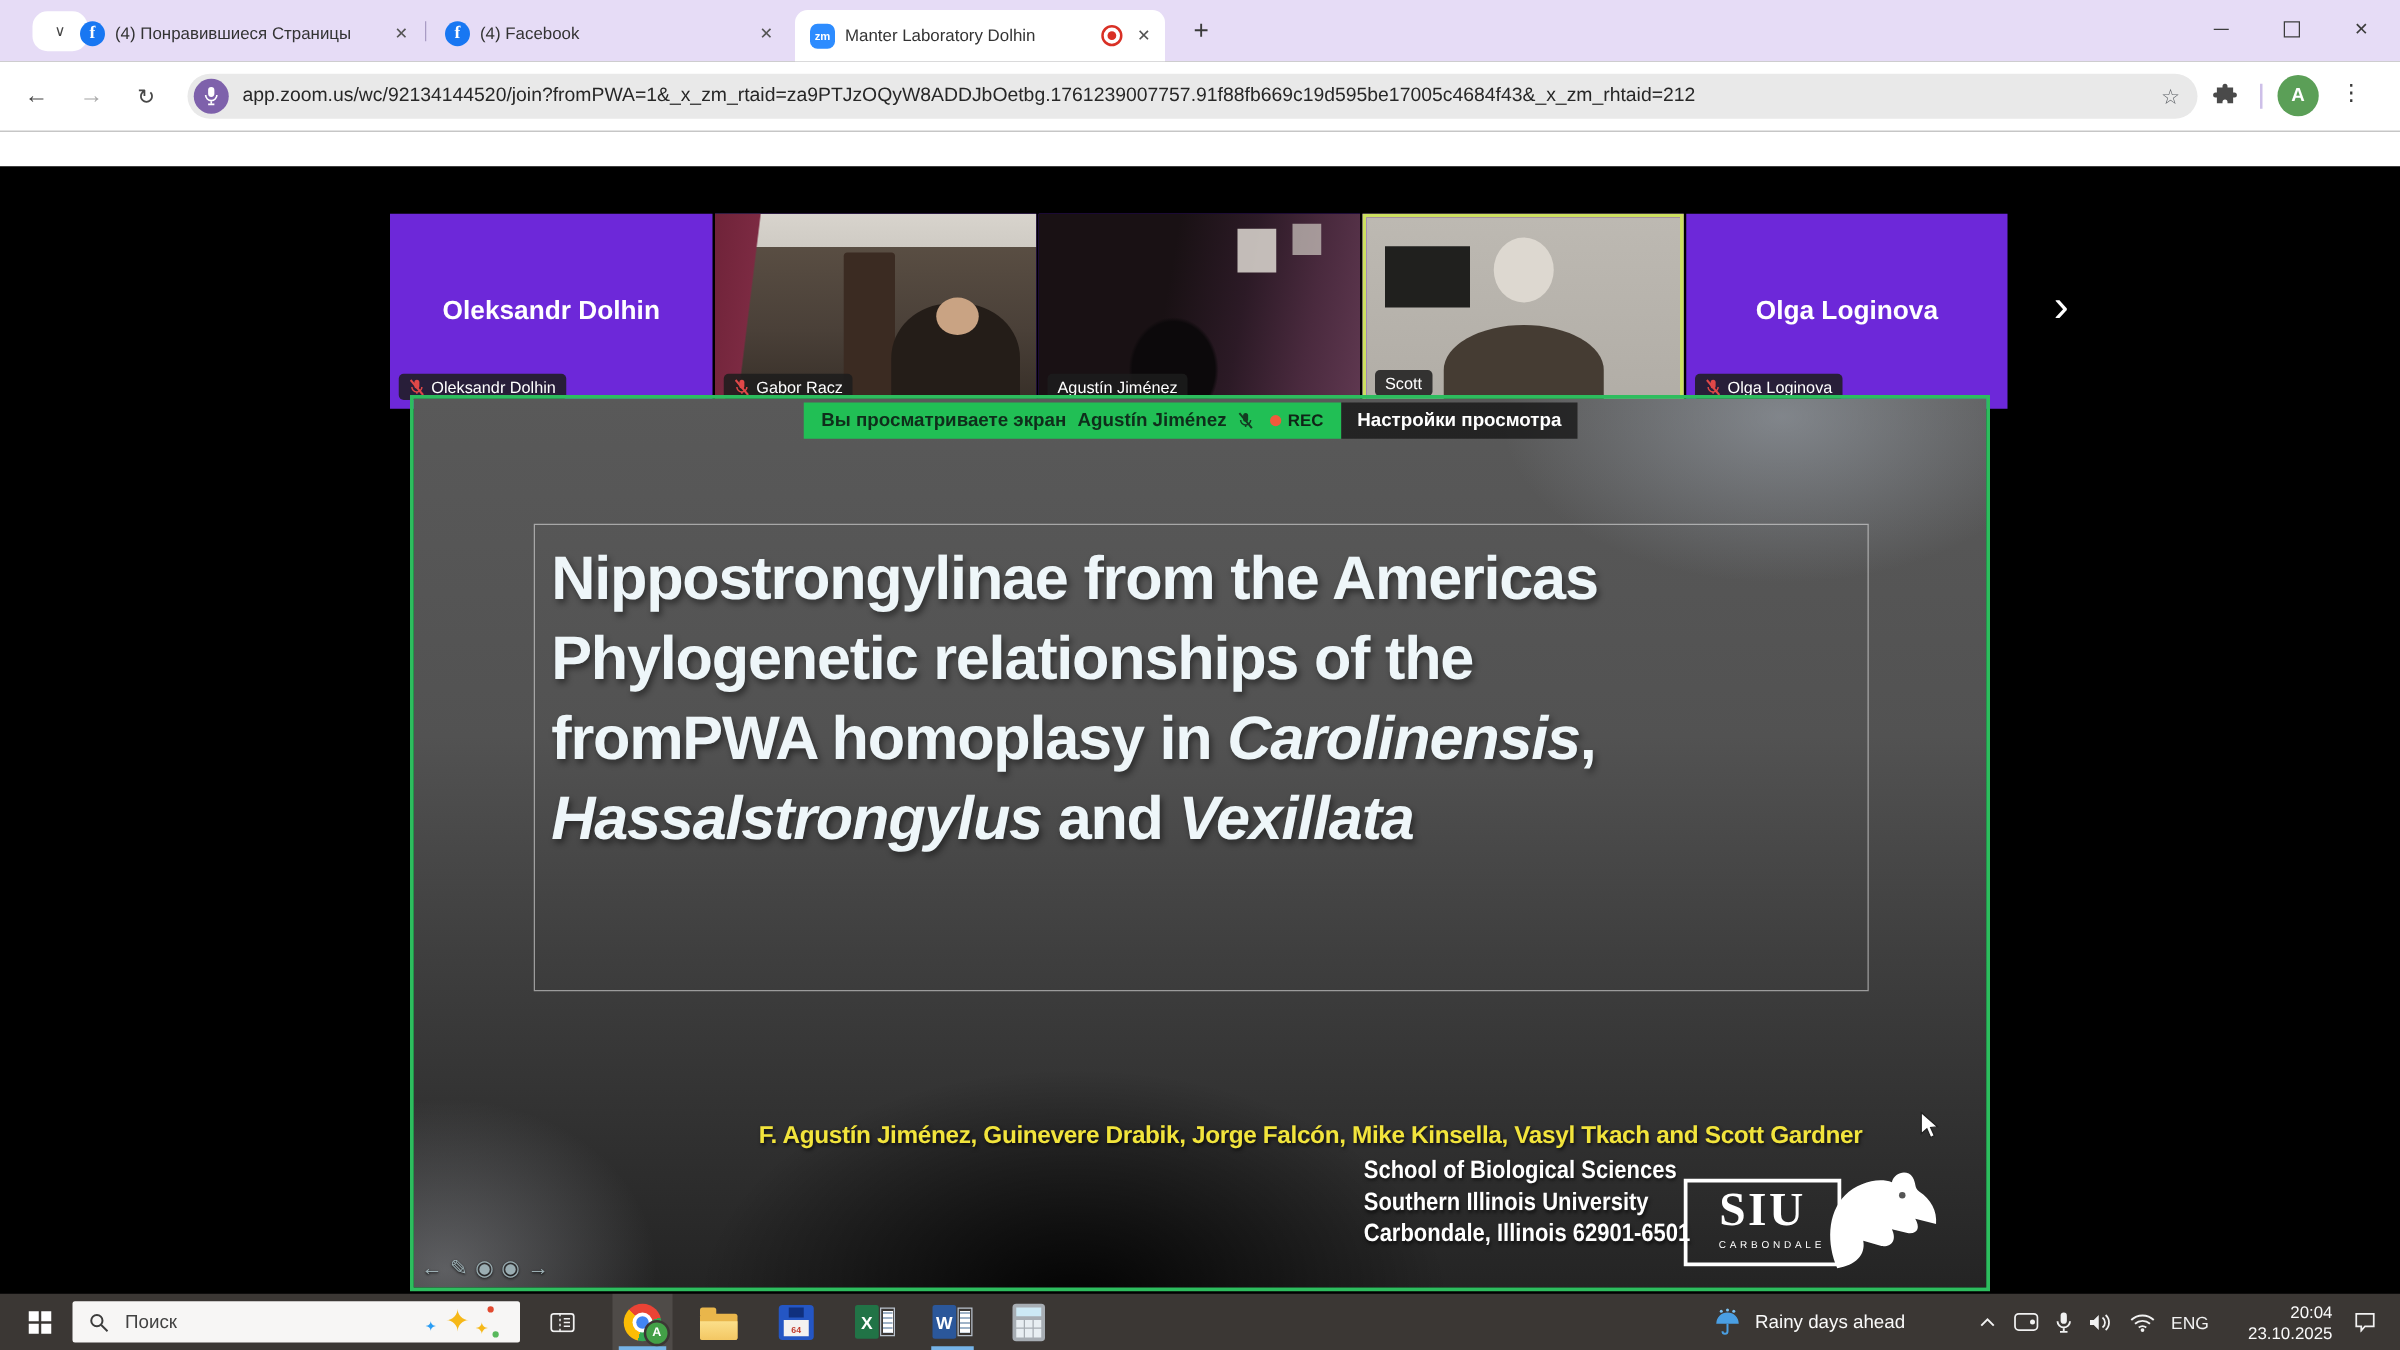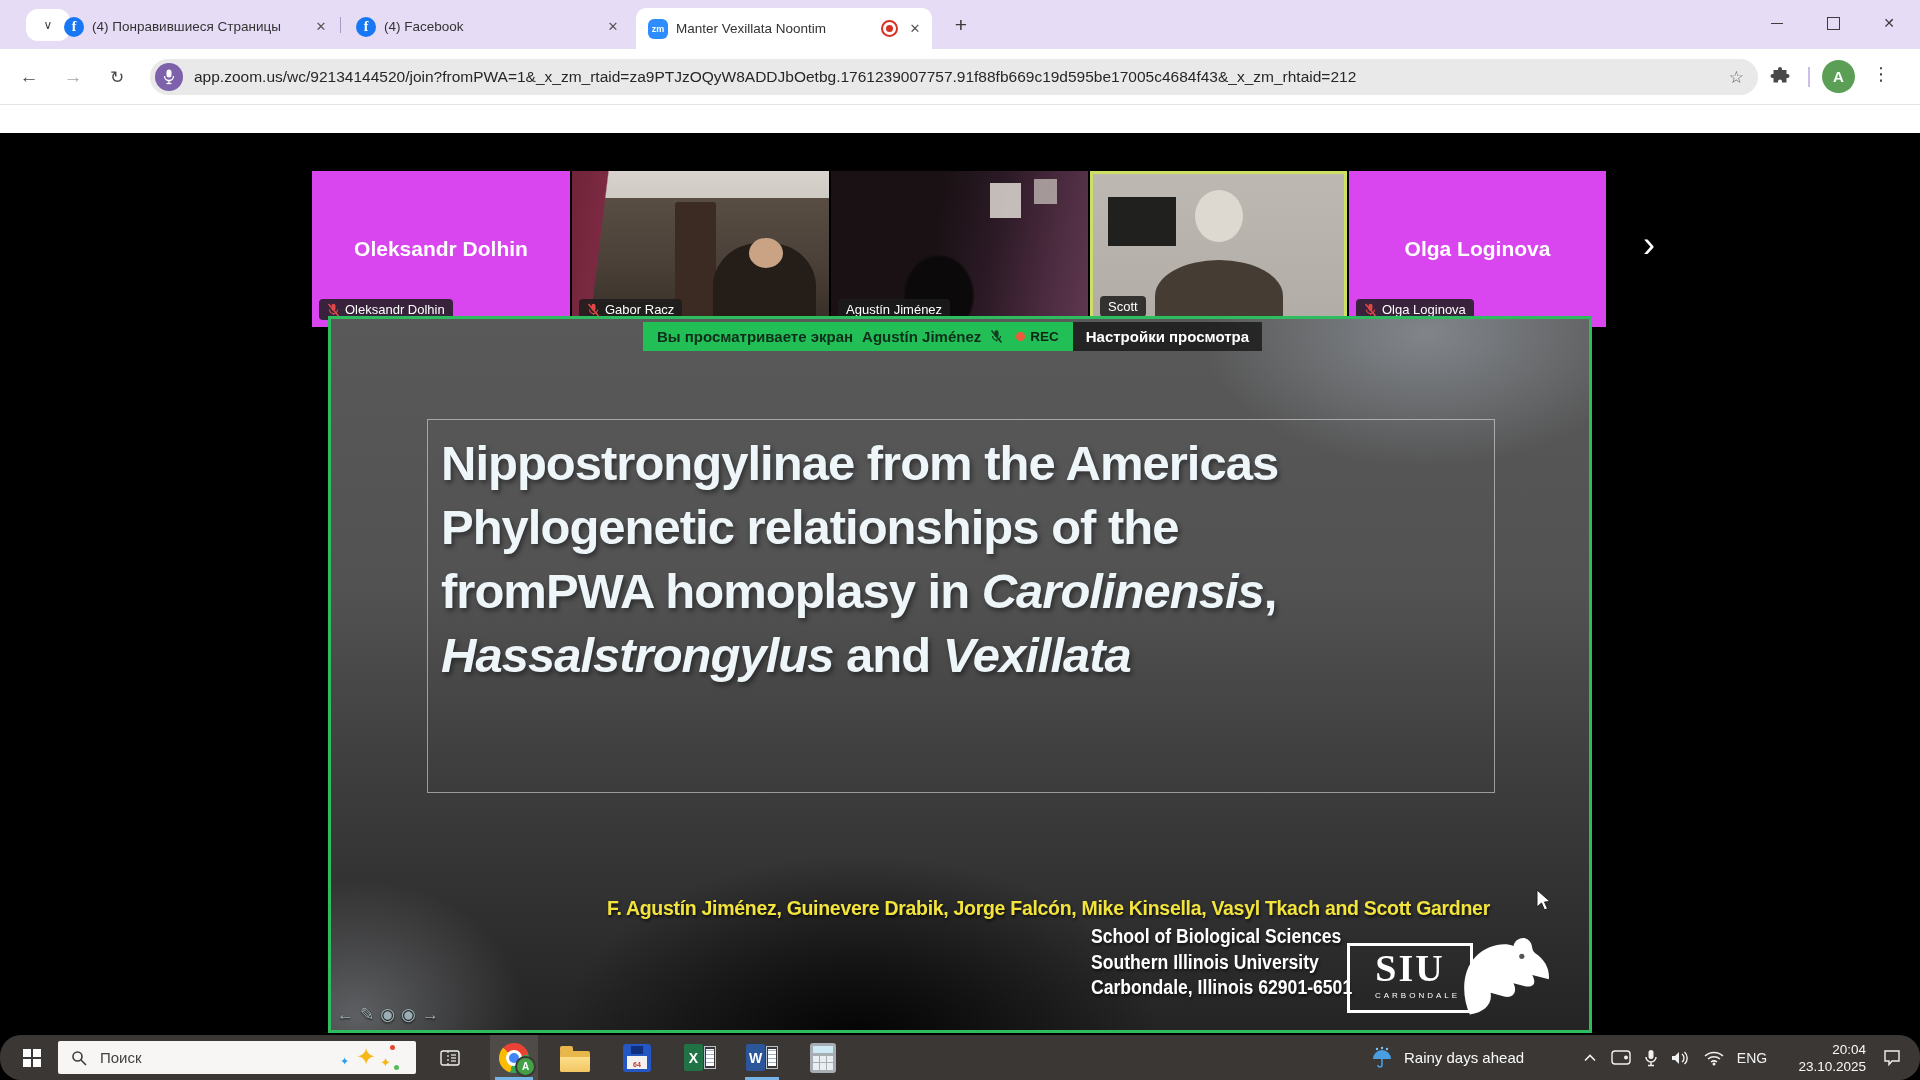--- a/index.html
+++ b/index.html
@@ -39,21 +39,21 @@
   .url-text{margin-left:11px;font-size:15.5px;color:#272727;white-space:nowrap;overflow:hidden;flex:1;}
   .pill-star{margin:0 14px 0 8px;font-size:17px;color:#5f6368;flex:0 0 auto;}
   .puzzle{position:absolute;left:1770px;top:17px;}
   .tool-divider{position:absolute;left:1808px;top:18px;width:2px;height:20px;background:#cdbfe8;}
   .avatar{position:absolute;left:1822px;top:11px;width:33px;height:33px;border-radius:50%;background:#5b9f57;
           color:#fff;font-size:15px;font-weight:bold;display:flex;align-items:center;justify-content:center;}
   .kebab{position:absolute;left:1872px;top:14px;font-size:18px;color:#3a3a3a;}
   
   .page{position:absolute;left:0;top:105px;width:1920px;height:930px;background:#000;}
   .whiteband{position:absolute;left:0;top:0;width:1920px;height:28px;background:#fff;}
-  .tile{position:absolute;top:66px;height:156px;background:#d946ef;overflow:hidden;}
+  .tile{position:absolute;top:66px;height:156px;background:#6d28d9;overflow:hidden;}
   #tile-1{left:312px;width:258px;} #tile-2{left:572px;width:257px;} #tile-3{left:831px;width:257px;}
   #tile-4{left:1090px;width:257px;border:3px solid #cde061;box-sizing:border-box;}
   #tile-5{left:1349px;width:257px;}
   .center-name{width:100%;height:100%;display:flex;align-items:center;justify-content:center;color:#fff;font-size:21px;font-weight:bold;}
   .name-tag{position:absolute;left:7px;bottom:7px;background:rgba(28,28,28,.85);border-radius:4px;padding:3px 8px;
             display:flex;align-items:center;gap:5px;color:#fff;font-size:13px;white-space:nowrap;}
   .vid{position:absolute;inset:0;}
   #tile-2 .vid{background:
     linear-gradient(97deg,#6f2339 0%,#7c2a42 13%,rgba(0,0,0,0) 13.5%),
     linear-gradient(180deg,#d8d4cd 0%,#cfcbc4 17%,rgba(0,0,0,0) 17%),
@@ -98,21 +98,21 @@
   .siu-box{position:absolute;left:0;top:8px;width:126px;height:70px;border:3px solid #fff;box-sizing:border-box;
            display:flex;flex-direction:column;align-items:center;}
   .siu-acronym{font-family:"Liberation Serif",serif;font-size:38px;font-weight:bold;color:#fff;line-height:44px;letter-spacing:2px;}
   .siu-sub{font-size:8px;letter-spacing:3px;color:#fff;margin-top:1px;margin-left:15px;}
   .siu-dog{position:absolute;left:102px;top:-2px;width:104px;height:84px;}
   .pcontrols{position:absolute;left:6px;bottom:5px;display:flex;gap:6px;align-items:center;color:#9fb3b8;
              font-size:17px;text-shadow:0 1px 2px #000;opacity:.95;}
   .pcontrols span{display:inline-block;}
   .cursor{position:absolute;left:1205px;top:570px;}
   
-  .taskbar{position:absolute;left:0;top:1035px;width:1920px;height:45px;background:#3b3734;border-radius:21px;}
+  .taskbar{position:absolute;left:0;top:1035px;width:1920px;height:45px;background:#3b3734;}
   .tb{position:absolute;top:0;height:45px;display:flex;align-items:center;justify-content:center;}
   .start{left:8px;width:48px;}
   .win-logo{width:18px;height:18px;display:grid;grid-template-columns:8px 8px;grid-template-rows:8px 8px;gap:2px;}
   .win-logo div{background:#fff;}
   .search{position:absolute;left:58px;top:6px;width:358px;height:33px;background:#f7f6f5;border-radius:2px;display:flex;align-items:center;}
   .search-text{margin-left:13px;font-size:15px;color:#424242;}
   .mag{margin-left:13px;display:flex;}
   .sparkles{position:absolute;right:16px;top:2px;width:62px;height:29px;}
   .sp{position:absolute;}
   .sp-big{left:18px;top:0px;font-size:24px;color:#f6b818;}
@@ -170,21 +170,21 @@
       <span class="tab-close">✕</span>
     </div>
     <div class="tab-divider"></div>
     <div class="tab" id="tab2">
       <span class="favicon fb-icon">f</span>
       <span class="tab-label">(4) Facebook</span>
       <span class="tab-close">✕</span>
     </div>
     <div class="tab" id="tab3">
       <span class="favicon zm-icon">zm</span>
-      <span class="tab-label">Manter Vexillata Noontim</span>
+      <span class="tab-label">Manter Laboratory Dolhin</span>
       <span class="rec-ring"></span>
       <span class="tab-close">✕</span>
     </div>
     <div class="newtab">
       <span>+</span>
     </div>
     <div class="winbtn" id="btn-min">
         <span class="glyph-min"></span>
       </div>
     <div class="winbtn" id="btn-max">

